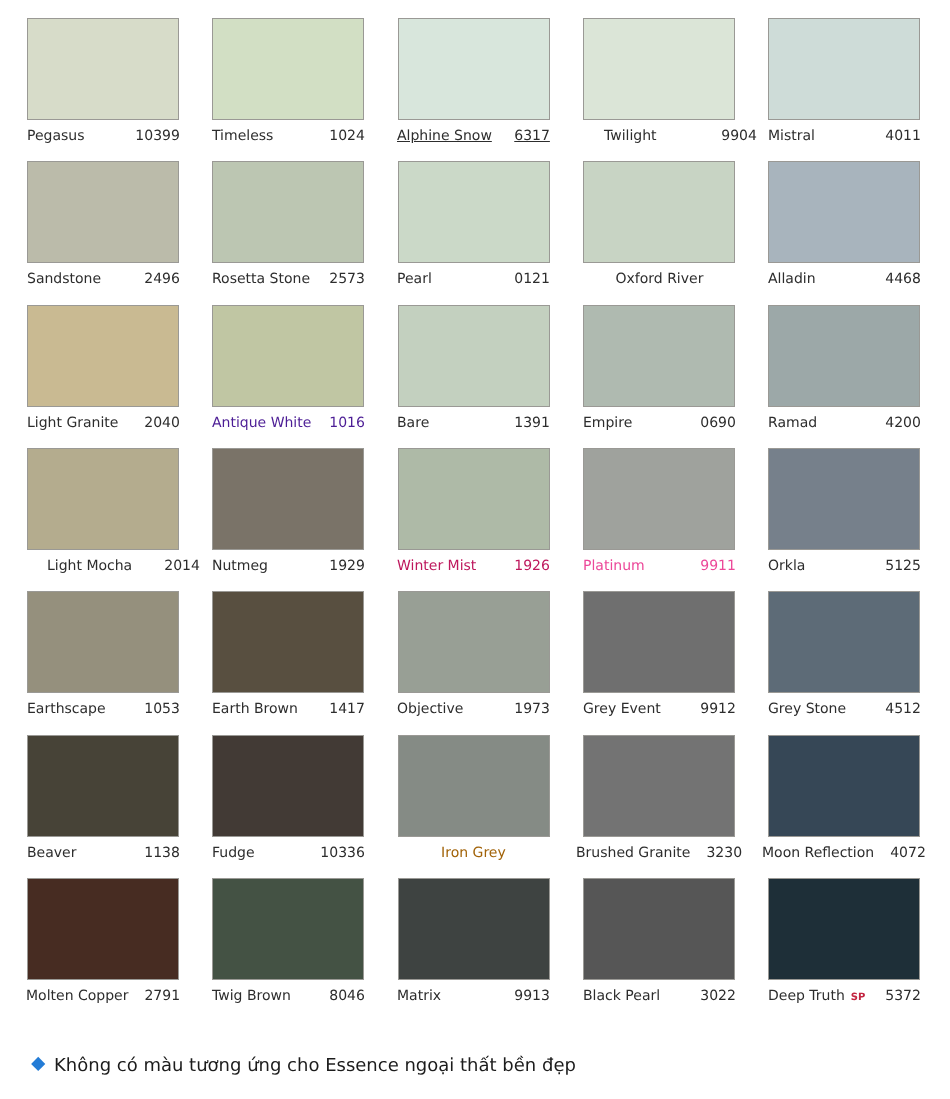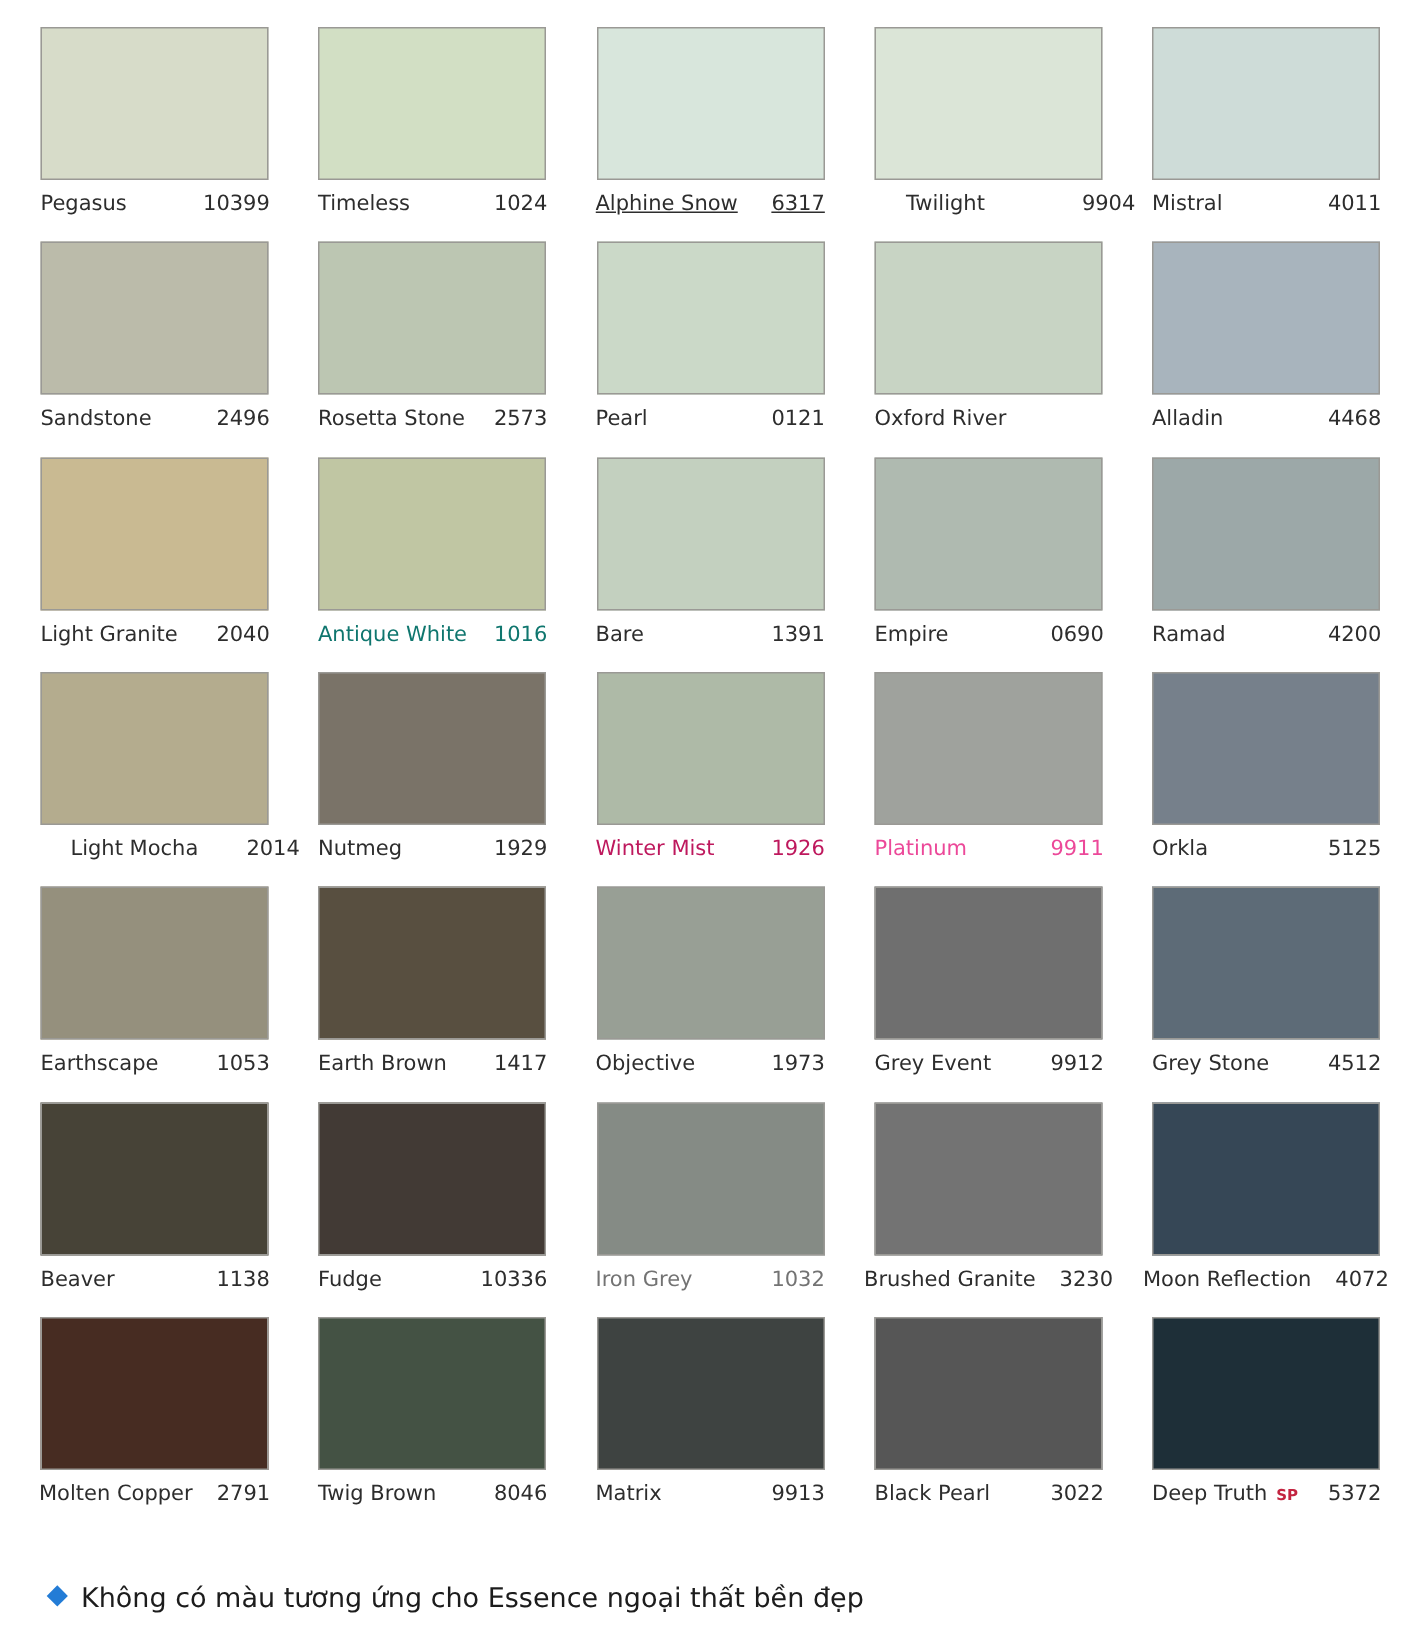--- a/index.html
+++ b/index.html
@@ -7,21 +7,21 @@
   html, body { width:950px; height:1099px; background:#ffffff; }
   body { font-family:"DejaVu Sans", sans-serif; -webkit-font-smoothing:antialiased;
          text-rendering:geometricPrecision; }
   #page { position:relative; width:950px; height:1099px; background:#ffffff; overflow:hidden; }
   #swatch-grid { position:absolute; left:0; top:0; width:950px; height:1030px; }
 
   .swatch-cell { position:absolute; width:152px; }
   .color-chip  { position:absolute; left:0; top:0; width:152px; height:102px;
                  border:1px solid #9a9995; }
   .swatch-caption { position:absolute; left:-0.2px; top:102px; width:152.9px; height:33px;
-                    display:flex; justify-content:space-between; align-items:flex-start;
+                    display:flex; justify-content:space-between; align-items:center;
                     column-gap:16px; font-size:14px; color:#2d2d2d; line-height:33px;
                     will-change:transform; transform:translateZ(0); }
   .swatch-name { white-space:nowrap; }
   .swatch-code { white-space:nowrap; }
   .swatch-badge { font-size:10px; font-weight:bold; color:#c32440; margin-left:6px; }
 
   #footer-note { position:absolute; left:0; top:1046px; height:36px; }
   .diamond-bullet { position:absolute; left:32.9px; top:12.8px; width:10.4px; height:10.4px;
                     background:#237cd6; transform:rotate(45deg); }
   .footer-text { position:absolute; left:54px; top:0; font-size:18px; color:#1c1c1c;
@@ -128,21 +128,21 @@
     <div class="color-chip" style="background: rgb(201, 186, 146); border-color: rgb(154, 153, 149);"></div>
     <div class="swatch-caption" style="color: rgb(45, 45, 45);">
       <span class="swatch-name">
         <span>Light Granite</span>
       </span>
       <span class="swatch-code">2040</span>
     </div>
   </div>
       <div class="swatch-cell" style="left: 212.25px; top: 304.666px;">
     <div class="color-chip" style="background: rgb(192, 198, 163); border-color: rgb(154, 153, 149);"></div>
-    <div class="swatch-caption" style="color: #0f766e;">
+    <div class="swatch-caption" style="color: #4c1d95;">
       <span class="swatch-name">
         <span>Antique White</span>
       </span>
       <span class="swatch-code">1016</span>
     </div>
   </div>
       <div class="swatch-cell" style="left: 397.5px; top: 304.666px;">
     <div class="color-chip" style="background: rgb(195, 208, 191); border-color: rgb(154, 153, 149);"></div>
     <div class="swatch-caption" style="color: rgb(45, 45, 45); gap: 39px;">
       <span class="swatch-name">
@@ -272,21 +272,21 @@
     <div class="color-chip" style="background: rgb(66, 58, 53); border-color: rgb(154, 153, 149);"></div>
     <div class="swatch-caption" style="color: rgb(45, 45, 45);">
       <span class="swatch-name">
         <span>Fudge</span>
       </span>
       <span class="swatch-code">10336</span>
     </div>
   </div>
       <div class="swatch-cell" style="left: 397.5px; top: 734.665px;">
     <div class="color-chip" style="background: rgb(133, 139, 133); border-color: rgb(154, 153, 149);"></div>
-    <div class="swatch-caption" style="color: #737373;">
+    <div class="swatch-caption" style="color: #a16207; flex-direction: column;">
       <span class="swatch-name">
         <span>Iron Grey</span>
       </span>
       <span class="swatch-code">1032</span>
     </div>
   </div>
       <div class="swatch-cell" style="left: 582.75px; top: 734.665px;">
     <div class="color-chip" style="background: rgb(115, 115, 115); border-color: rgb(154, 153, 149);"></div>
     <div class="swatch-caption" style="color: rgb(45, 45, 45); left: -6.77813px; width: 166.047px;">
       <span class="swatch-name">

